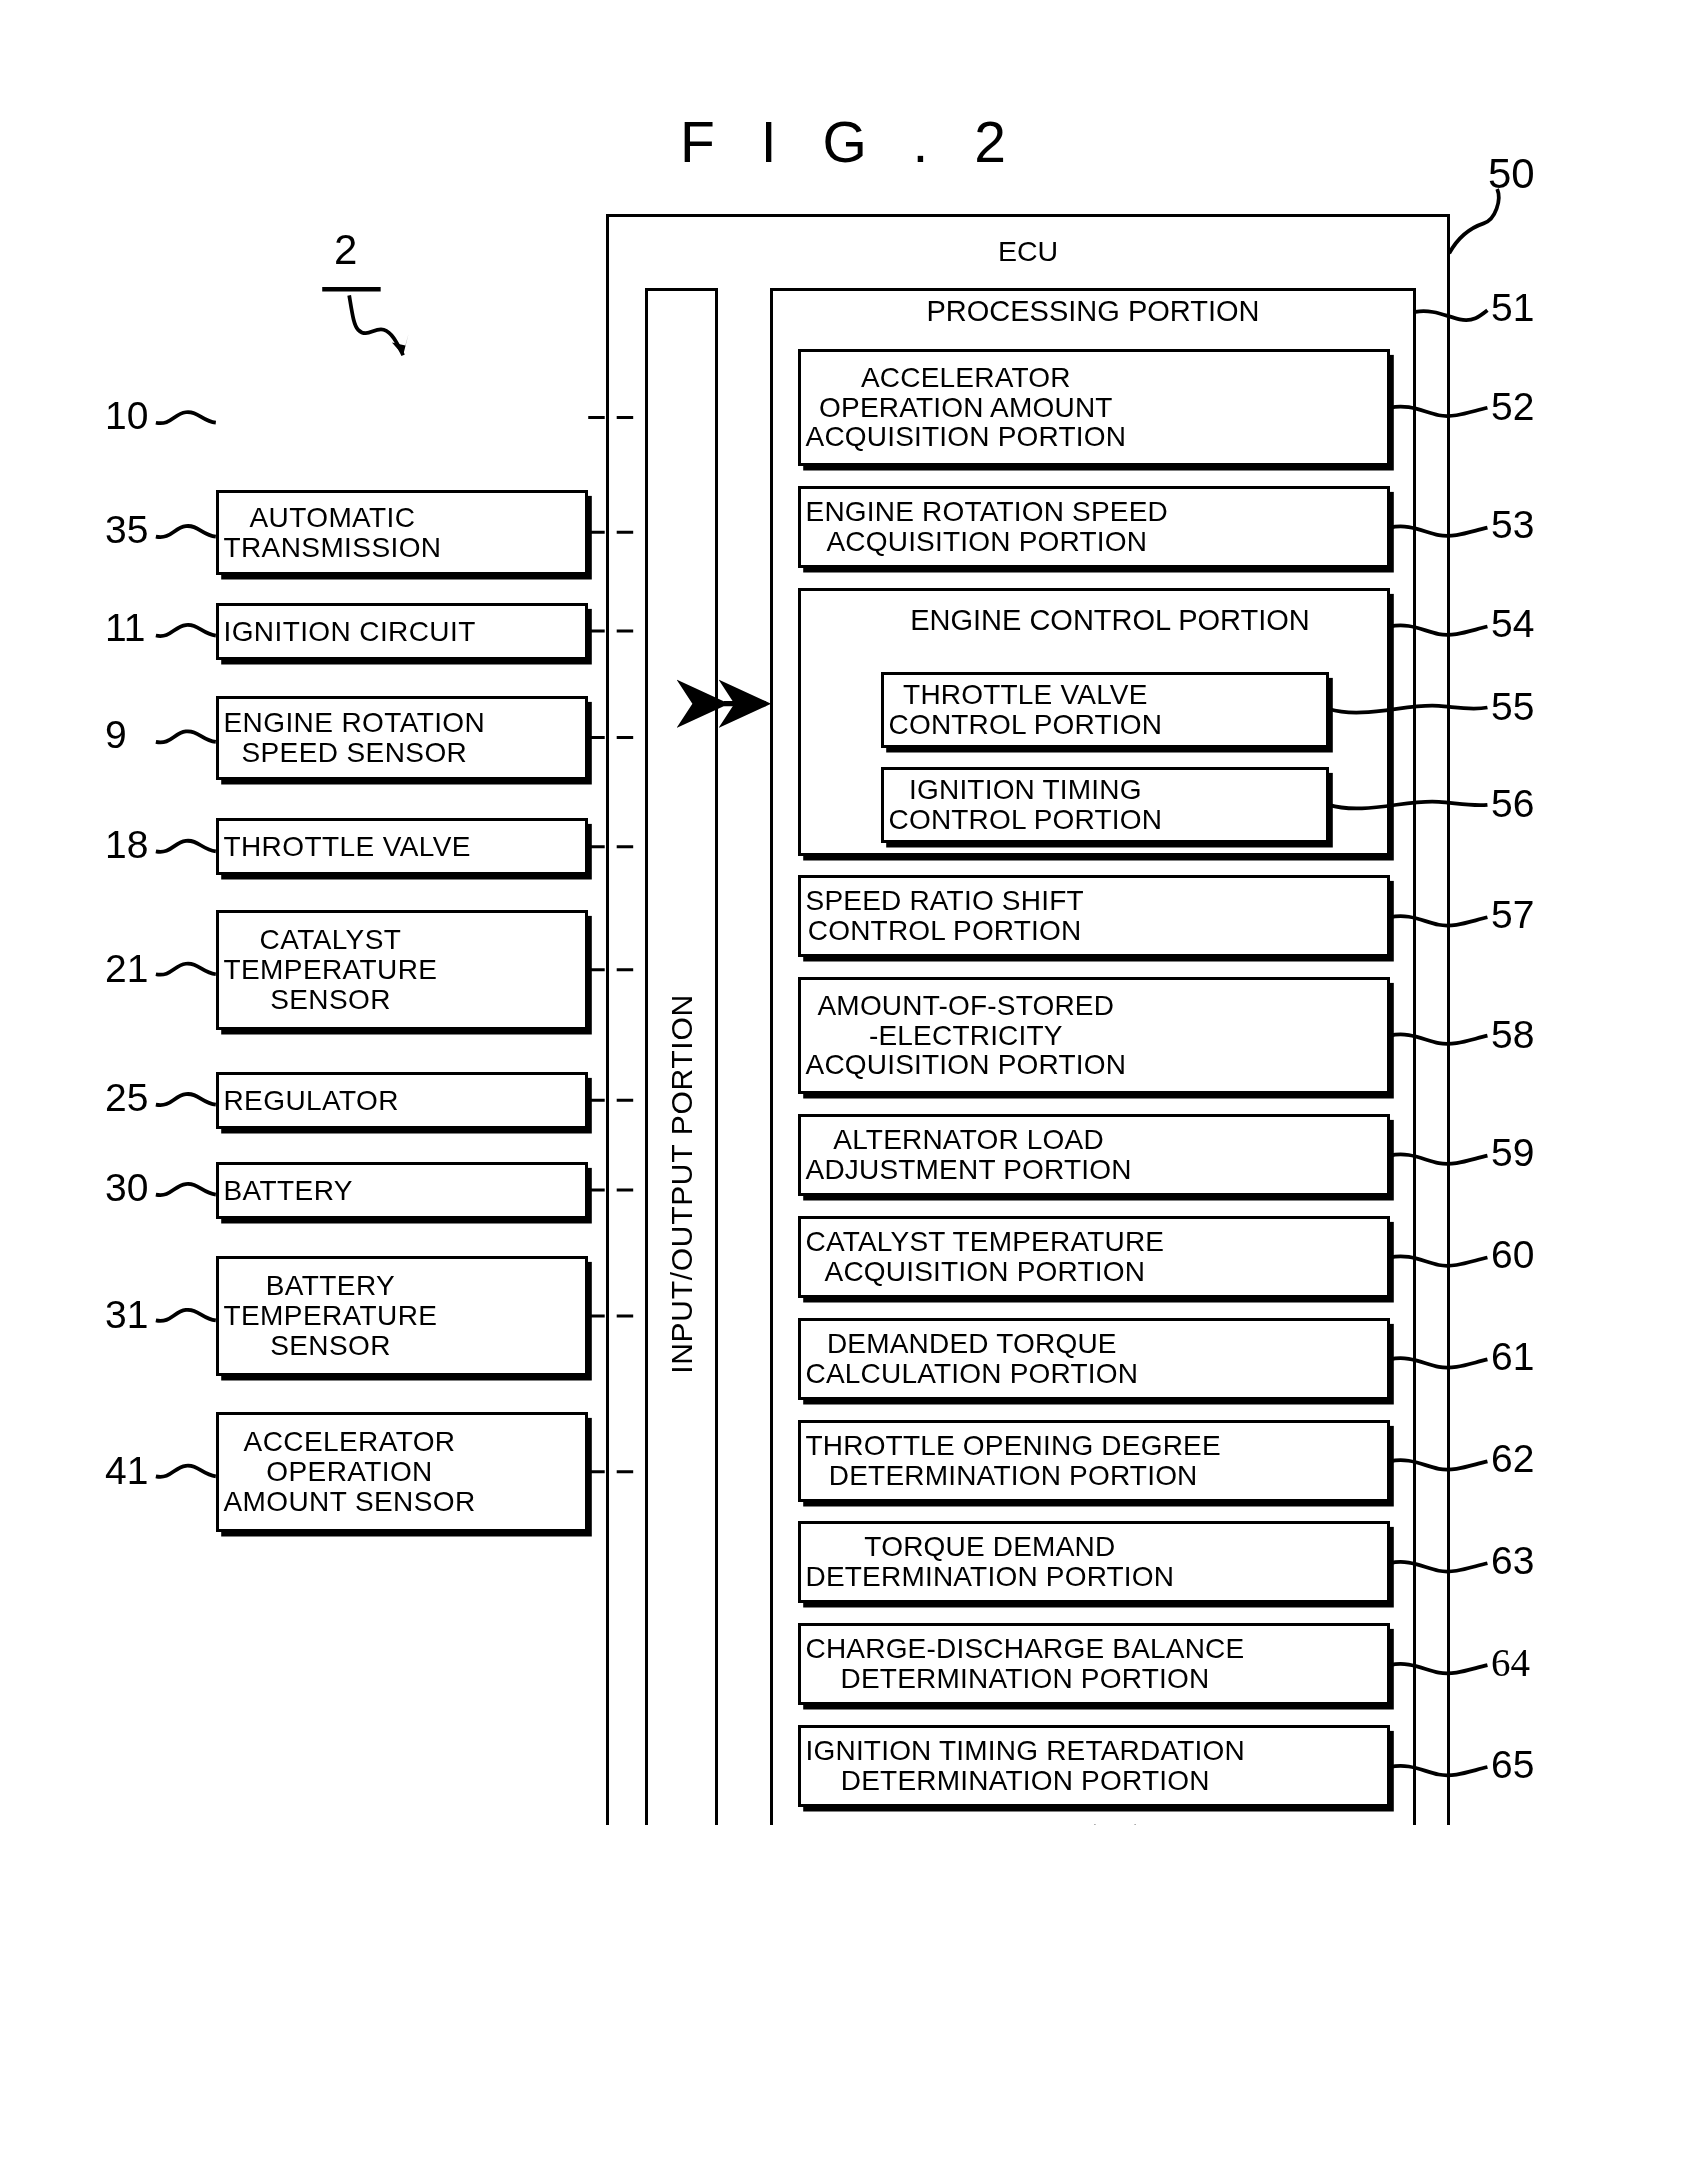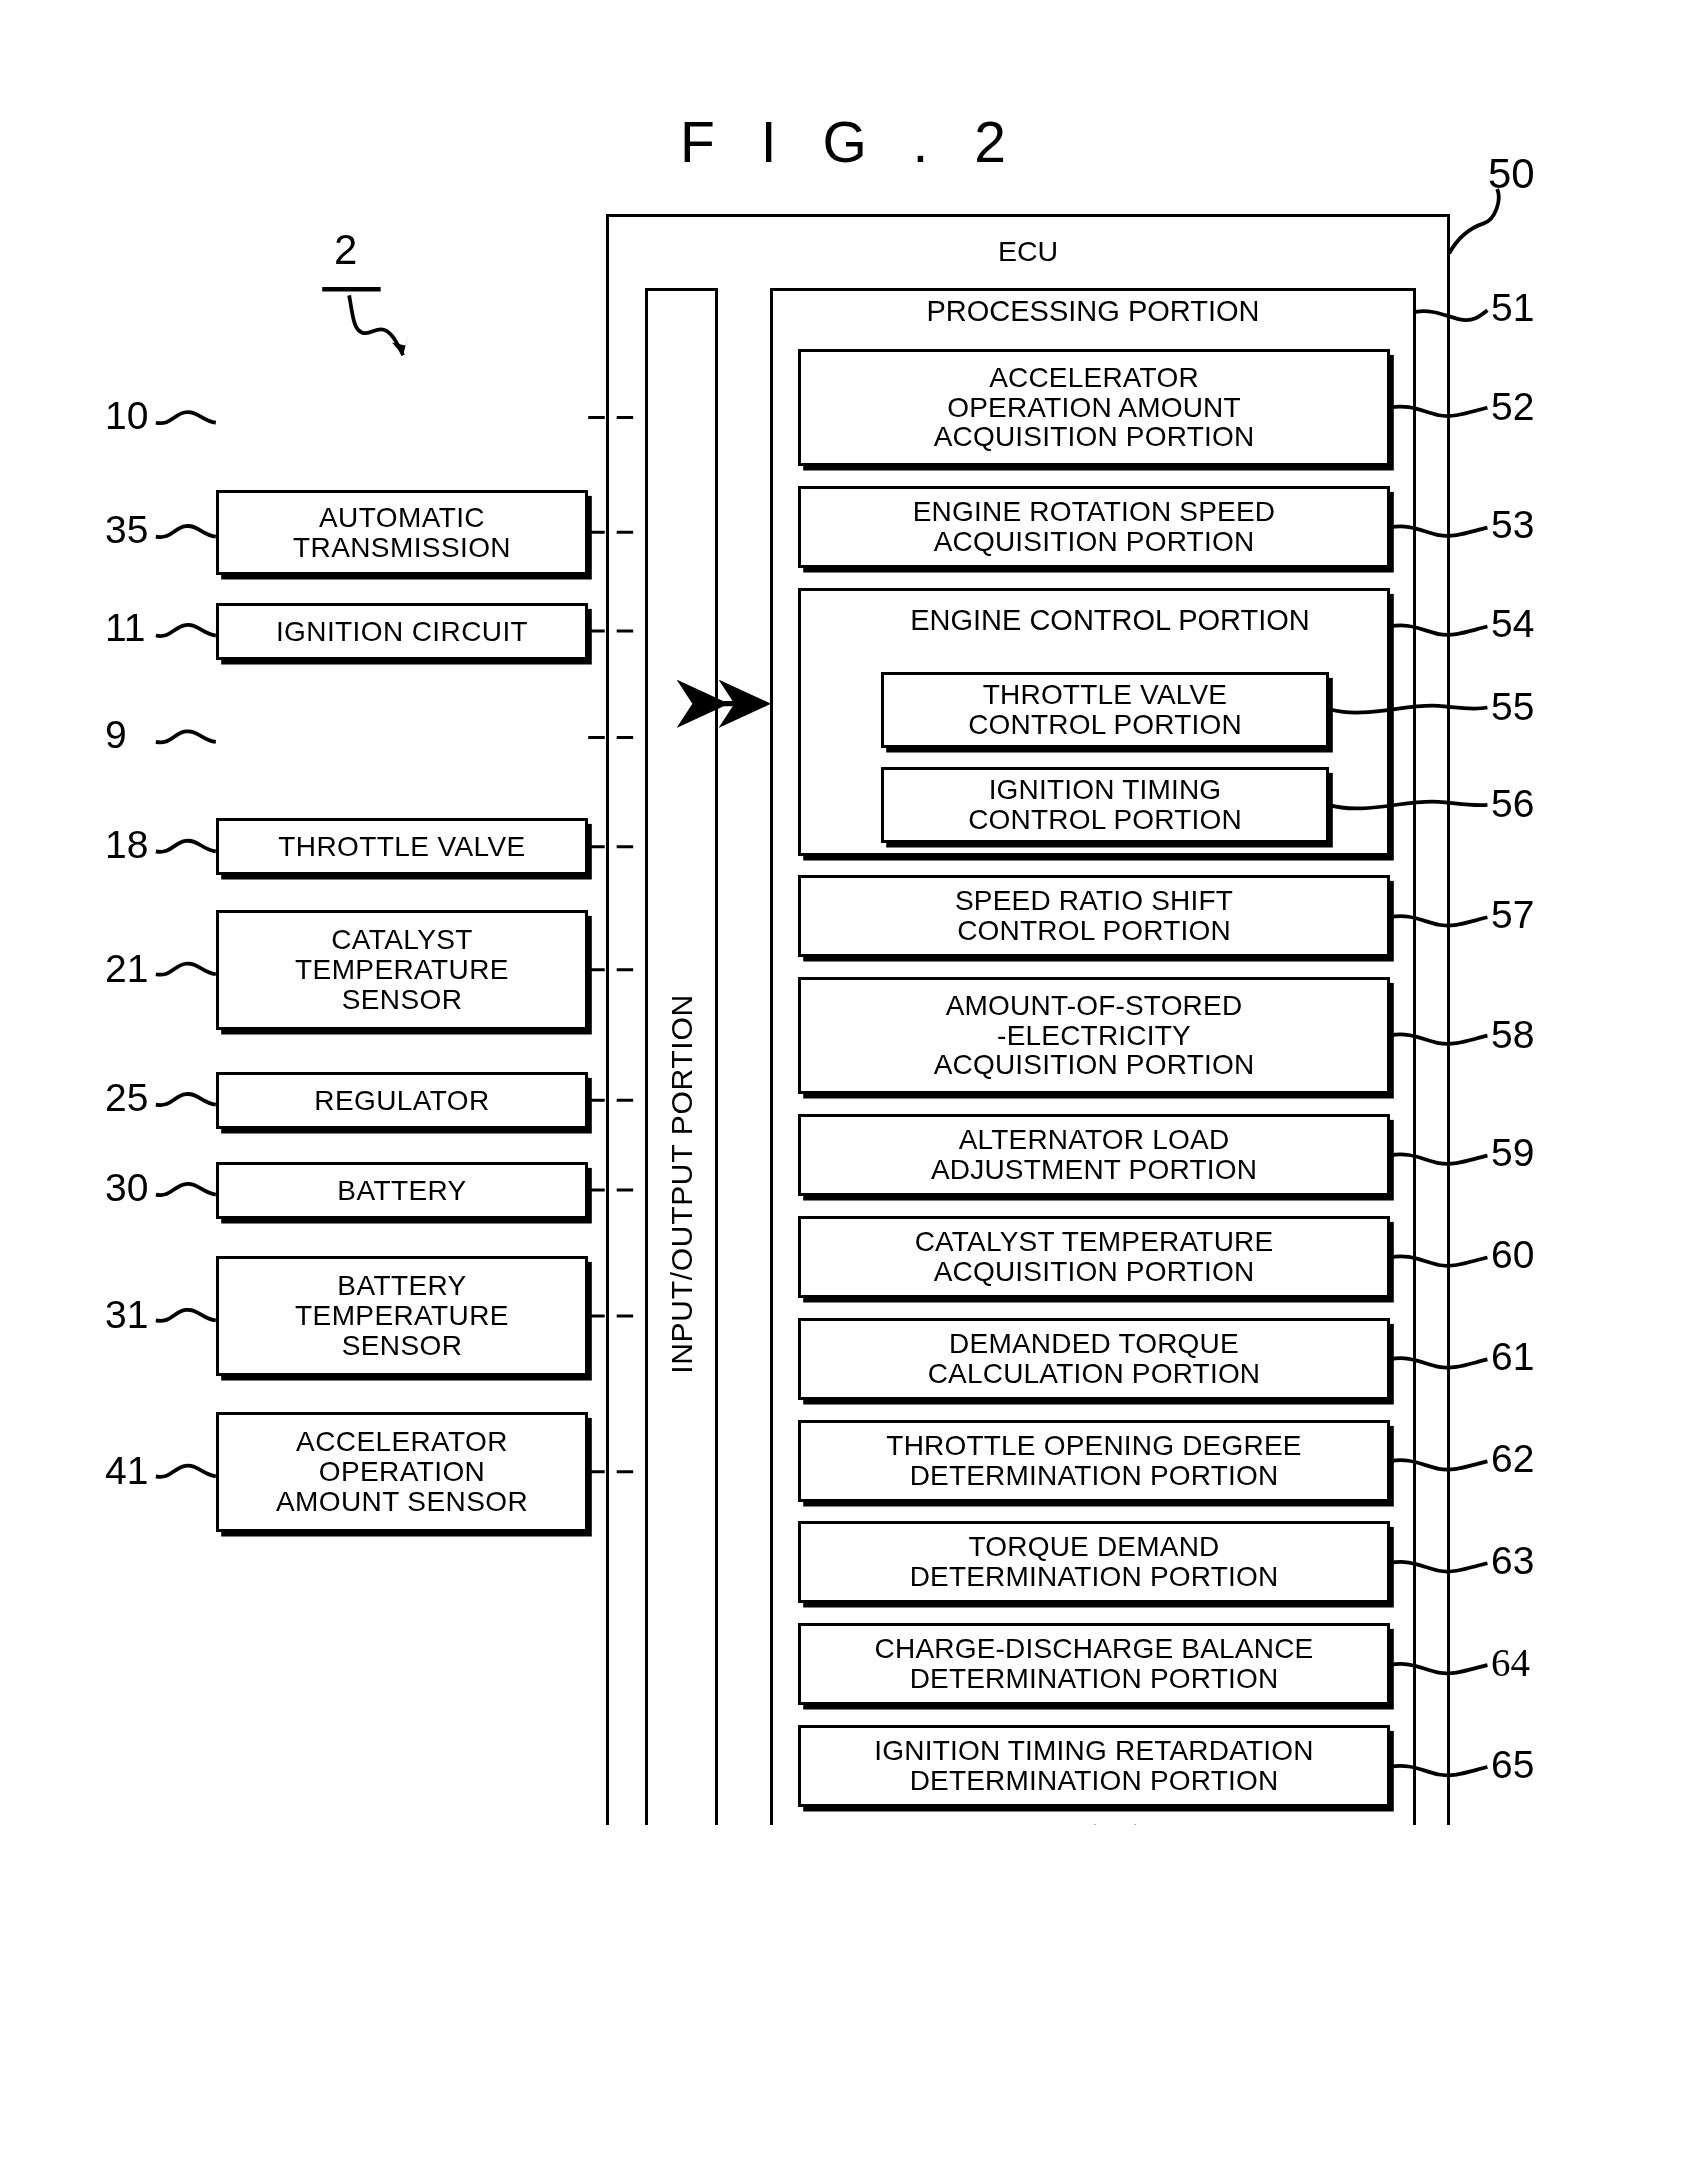--- a/index.html
+++ b/index.html
@@ -5,21 +5,21 @@
   html,body{margin:0;padding:0;background:#fff;}
   body{width:1701px;height:2183px;position:relative;
        font-family:"Liberation Sans",sans-serif;color:#000;}
   #stage{position:absolute;left:0;top:12px;width:1701px;height:1813px;overflow:hidden;}
 
   .fig-title{position:absolute;left:0;top:97px;width:1701px;text-align:center;
     font-size:57px;letter-spacing:15px;font-weight:400;}
 
   
   .box{position:absolute;box-sizing:border-box;border:3px solid #000;background:#fff;
-       display:flex;align-items:center;justify-content:center;text-align:center;
+       display:flex;align-items:center;text-align:center;
        line-height:1.06;}
   .box .t{padding:0 4.5px;}
   .shadow{box-shadow:4.5px 5.2px 0 -0.7px #000;}
 
   
   .lbox{font-size:28px;letter-spacing:0.4px;}
 
   
   .ref{position:absolute;font-size:39px;line-height:1;}
   .ref.big{font-size:42px;}
@@ -87,20 +87,23 @@
   <div class="box lbox shadow" style="left:216px;top:478px;width:372px;height:85px;">
     <div class="t">AUTOMATIC<br>TRANSMISSION</div>
     </div>
   <div class="ref" style="left:105px;top:498px;">35</div>
 
   <div class="box lbox shadow" style="left:216px;top:591px;width:372px;height:57px;">
     <div class="t">IGNITION CIRCUIT</div>
     </div>
   <div class="ref" style="left:105px;top:596px;">11</div>
 
+  <div class="box lbox shadow" style="left:216px;top:684px;width:372px;height:84px;">
+    <div class="t">ENGINE ROTATION<br>SPEED SENSOR</div>
+    </div>
   <div class="ref" style="left:105px;top:703px;">9</div>
 
   <div class="box lbox shadow" style="left:216px;top:806px;width:372px;height:57px;">
     <div class="t">THROTTLE VALVE</div>
     </div>
   <div class="ref" style="left:105px;top:813px;">18</div>
 
   <div class="box lbox shadow" style="left:216px;top:898px;width:372px;height:120px;">
     <div class="t">CATALYST<br>TEMPERATURE<br>SENSOR</div>
     </div>

